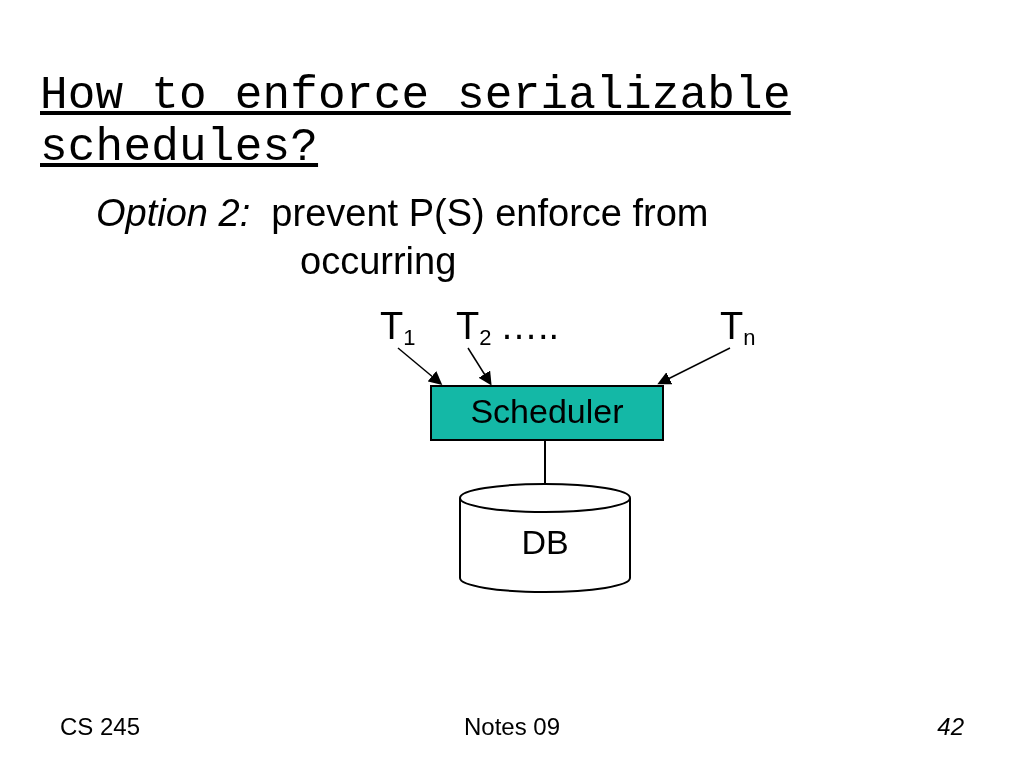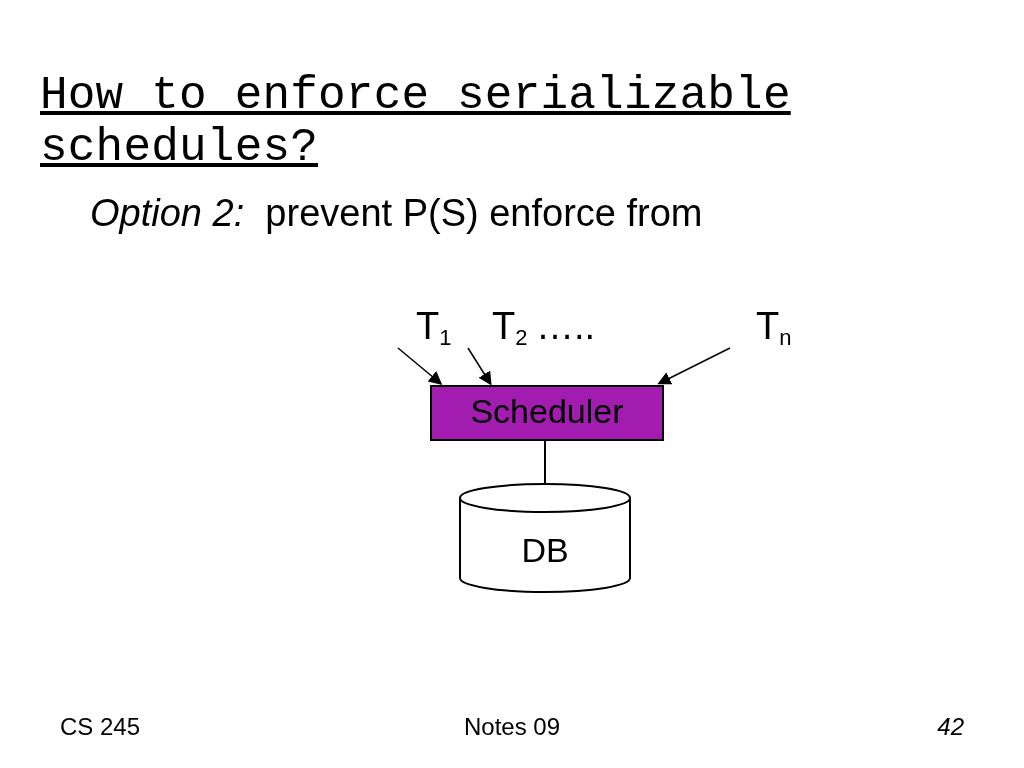--- a/index.html
+++ b/index.html
@@ -22,59 +22,57 @@
     letter-spacing: 0.2px;
     font-family: Liberation Mono, monospace;
   }
   .body-text {
     position: absolute;
     left: 90px;
     top: 190px;
     font-size: 38px;
     line-height: 1.25;
   }
-  .italic { font-style: italic; }
+  .italic { font-style: italic; margin-left: 6px; }
   .indent { margin-left: 210px; display: block; }
   .trans-row {
     position: absolute;
     left: 0;
     top: 305px;
     width: 1024px;
     font-size: 38px;
   }
   .t-item {
     position: absolute;
-    margin-left: 36px;
   }
   .sub {
     font-size: 22px;
     vertical-align: baseline;
     position: relative;
     top: 6px;
   }
   .scheduler-box {
     position: absolute;
     left: 430px;
     top: 385px;
     width: 230px;
     height: 52px;
     border: 2px solid #000;
     font-size: 34px;
     text-align: center;
     line-height: 48px;
-    background: #a21caf;
+    background: #14b8a6;
   }
   .db-label {
     position: absolute;
     left: 460px;
     top: 523px;
     width: 170px;
     text-align: center;
     font-size: 34px;
-    margin-top: 8px;
   }
   .footer {
     position: absolute;
     bottom: 55px;
     width: 1024px;
     font-size: 24px;
   }
   .footer-left { position: absolute; left: 60px; text-align: right; }
   .footer-center { position: absolute; left: 0; width: 1024px; text-align: center; }
   .footer-right { position: absolute; right: 60px; font-style: italic; }
@@ -86,20 +84,21 @@
   }
 </style>
 </head>
 <body>
 
 <div class="title">How to enforce serializable schedules?</div>
 
 <div class="body-text">
   <span class="italic">Option 2:</span>
   &nbsp;<span>prevent P(S) enforce from</span>
+  <span class="indent">occurring</span>
 </div>
 
 <div class="trans-row">
   <span class="t-item" style="left:380px">
     <span>T</span><span class="sub">1</span>
   </span>
   <span class="t-item" style="left:456px">
     <span>T</span><span class="sub">2</span>
   </span>
   <span class="t-item" style="left:500px">…..</span>

